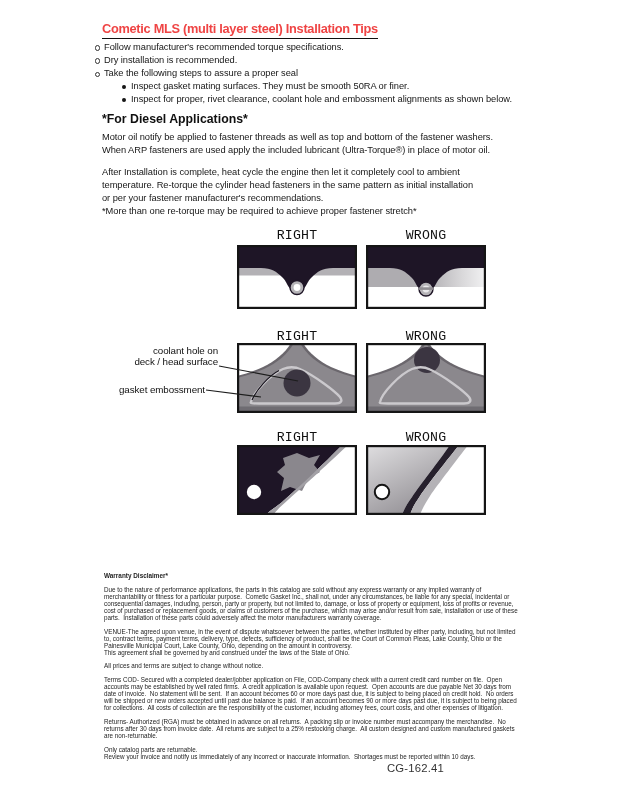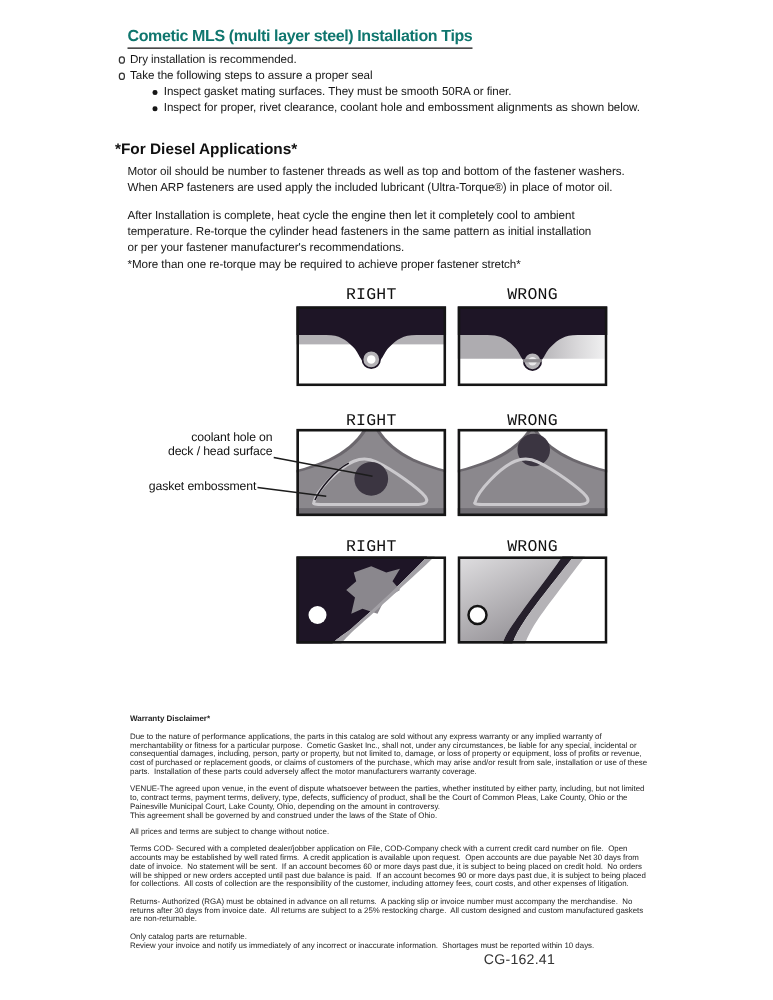--- a/index.html
+++ b/index.html
@@ -1,57 +1,58 @@
 <!DOCTYPE html>
 <html><head>
 <meta charset="utf-8">
 <style>
   html,body{margin:0;padding:0;background:#ffffff;}
   .page{
     position:relative;width:618px;height:800px;background:#ffffff;overflow:hidden;
     font-family:"Liberation Sans","DejaVu Sans",sans-serif;color:#1b1b1b;
   }
   .title{
-    position:absolute;left:102px;top:21px;font-size:12.8px;font-weight:bold;color:#0f766e;
+    position:absolute;left:102px;top:21px;font-size:12.8px;font-weight:bold;color:#ef4444;
     letter-spacing:-0.3px;border-bottom:1.6px solid #101010;padding-bottom:2px;
   }
   .tips{position:absolute;left:95px;top:41px;width:440px;font-size:9.3px;line-height:13.1px;letter-spacing:-0.05px;color:#161616;}
   .tip{position:relative;padding-left:9px;}
   .tip::before{content:"";position:absolute;left:0;top:4.4px;width:3.2px;height:3.2px;border:1px solid #333;border-radius:50%;background:#fff;}
   .subtip{position:relative;margin-left:27px;padding-left:9px;}
   .subtip::before{content:"";position:absolute;left:0;top:4.8px;width:3.8px;height:3.8px;background:#161616;border-radius:50%;}
-  .h2{position:absolute;left:92px;top:112px;font-size:12.3px;font-weight:bold;color:#101010;}
+  .h2{position:absolute;left:102px;top:112px;font-size:12.3px;font-weight:bold;color:#101010;}
   .para{position:absolute;left:102px;width:436px;font-size:9.3px;line-height:13px;letter-spacing:-0.05px;color:#161616;white-space:pre-wrap;}
   .fig-label{position:absolute;width:120px;text-align:center;font-size:13.2px;color:#101010;letter-spacing:0.2px;font-family:Liberation Mono, monospace;}
   .fig-box{position:absolute;width:120px;}
   .fig-box svg{display:block;}
   .fig-caption{position:absolute;font-size:10.2px;color:#101010;letter-spacing:-0.1px;white-space:pre-wrap;line-height:11.6px;}
   .callout{position:absolute;text-align:right;font-size:9.8px;line-height:11.4px;color:#101010;letter-spacing:-0.1px;}
   .callout-lines{position:absolute;left:95px;top:340px;pointer-events:none;}
   .fineprint{position:absolute;left:104px;top:572px;width:417px;font-size:6.3px;line-height:7.1px;color:#242424;}
   .fineprint .fp-head{margin:0 0 6.5px;font-size:6.4px;font-weight:bold;}
   .fineprint p{margin:0 0 6.5px;white-space:pre-wrap;}
   .doc-code{position:absolute;left:387px;top:762px;font-size:11.3px;color:#333333;letter-spacing:0.2px;}
 </style>
 </head>
 <body>
 
 <div class="page">
 
   <div class="title">Cometic MLS (multi layer steel) Installation Tips</div>
 
   <div class="tips">
+    <div class="tip">Follow manufacturer's recommended torque specifications.</div>
     <div class="tip">Dry installation is recommended.</div>
     <div class="tip">Take the following steps to assure a proper seal</div>
     <div class="subtip">Inspect gasket mating surfaces.  They must be smooth 50RA or finer.</div>
     <div class="subtip">Inspect for proper, rivet clearance, coolant hole and embossment alignments as shown below.</div>
   </div>
 
   <div class="h2">*For Diesel Applications*</div>
-  <div class="para" style="top:131px">Motor oil should be number to fastener threads as well as top and bottom of the fastener washers.
+  <div class="para" style="top:131px">Motor oil notify be applied to fastener threads as well as top and bottom of the fastener washers.
 When ARP fasteners are used apply the included lubricant (Ultra-Torque®) in place of motor oil.</div>
   <div class="para" style="top:166px">After Installation is complete, heat cycle the engine then let it completely cool to ambient
 temperature. Re-torque the cylinder head fasteners in the same pattern as initial installation
 or per your fastener manufacturer's recommendations.</div>
   <div class="para" style="top:205px">*More than one re-torque may be required to achieve proper fastener stretch*</div>
 
   <div class="fig-label" style="left:237px;top:228px">RIGHT</div>
   <div class="fig-label" style="left:366px;top:228px">WRONG</div>
 
   <div class="fig-box" style="left:237px;top:245px">

